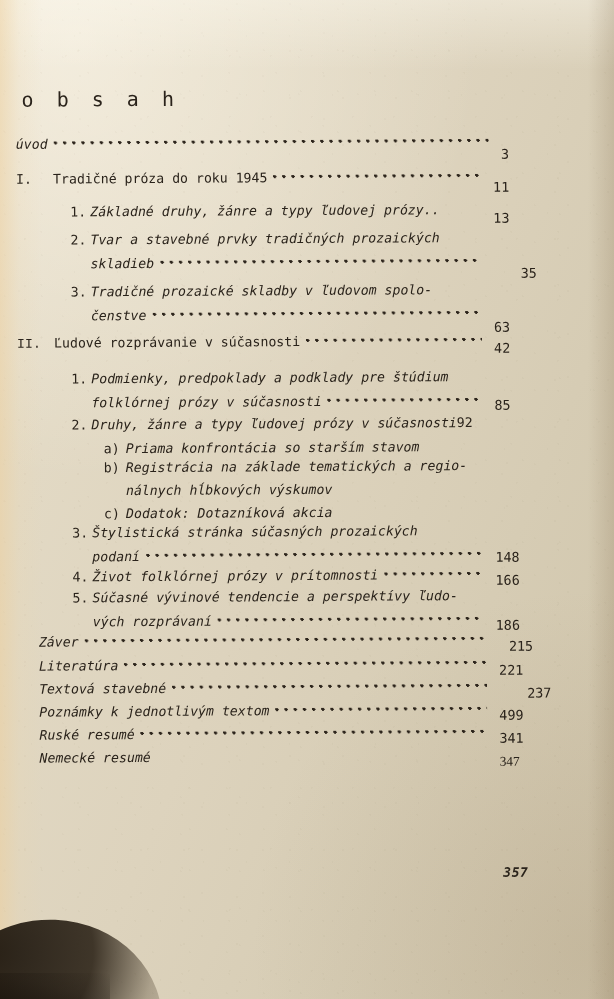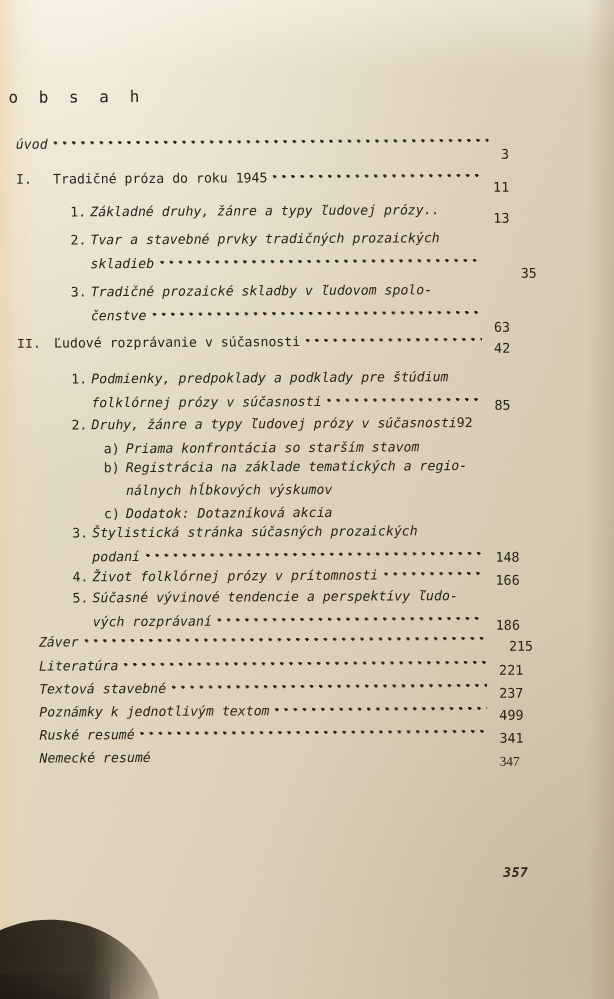--- a/index.html
+++ b/index.html
@@ -80,23 +80,23 @@
 
   .content {
     position: absolute;
     inset: 0;
     z-index: 3;
   }
 
   
   .heading-obsah {
     position: absolute;
-    left: 11px;
+    left: 24px;
     top: 86px;
-    font-size: 16px;
+    font-size: 20px;
     letter-spacing: 5.5px;
     color: #2a231b;
   }
 
   .row {
     position: absolute;
     left: 0;
     right: 0;
     display: flex;
     align-items: baseline;
@@ -264,21 +264,21 @@
         <div class="pageno" style="left: 508px; top: 640px;">215</div>
         <div class="row" style="top: 657px; padding-left: 38px; padding-right: 124px;">
           <span class="label ital">Literatúra</span>
           <span class="leader"></span>
         </div>
         <div class="pageno" style="left: 498px; top: 664px;">221</div>
         <div class="row" style="top: 680px; padding-left: 38px; padding-right: 124px;">
           <span class="label ital">Textová stavebné</span>
           <span class="leader"></span>
         </div>
-        <div class="pageno" style="left: 498px; top: 687px;">237</div>
+        <div class="pageno" style="left: 526px; top: 687px;">237</div>
         <div class="row" style="top: 703px; padding-left: 38px; padding-right: 124px;">
           <span class="label ital">Poznámky k jednotlivým textom</span>
           <span class="leader"></span>
         </div>
         <div class="pageno" style="left: 498px; top: 709px;">499</div>
         <div class="row" style="top: 726px; padding-left: 38px; padding-right: 124px;">
           <span class="label ital">Ruské resumé</span>
           <span class="leader"></span>
         </div>
         <div class="pageno" style="left: 498px; top: 732px;">341</div>

